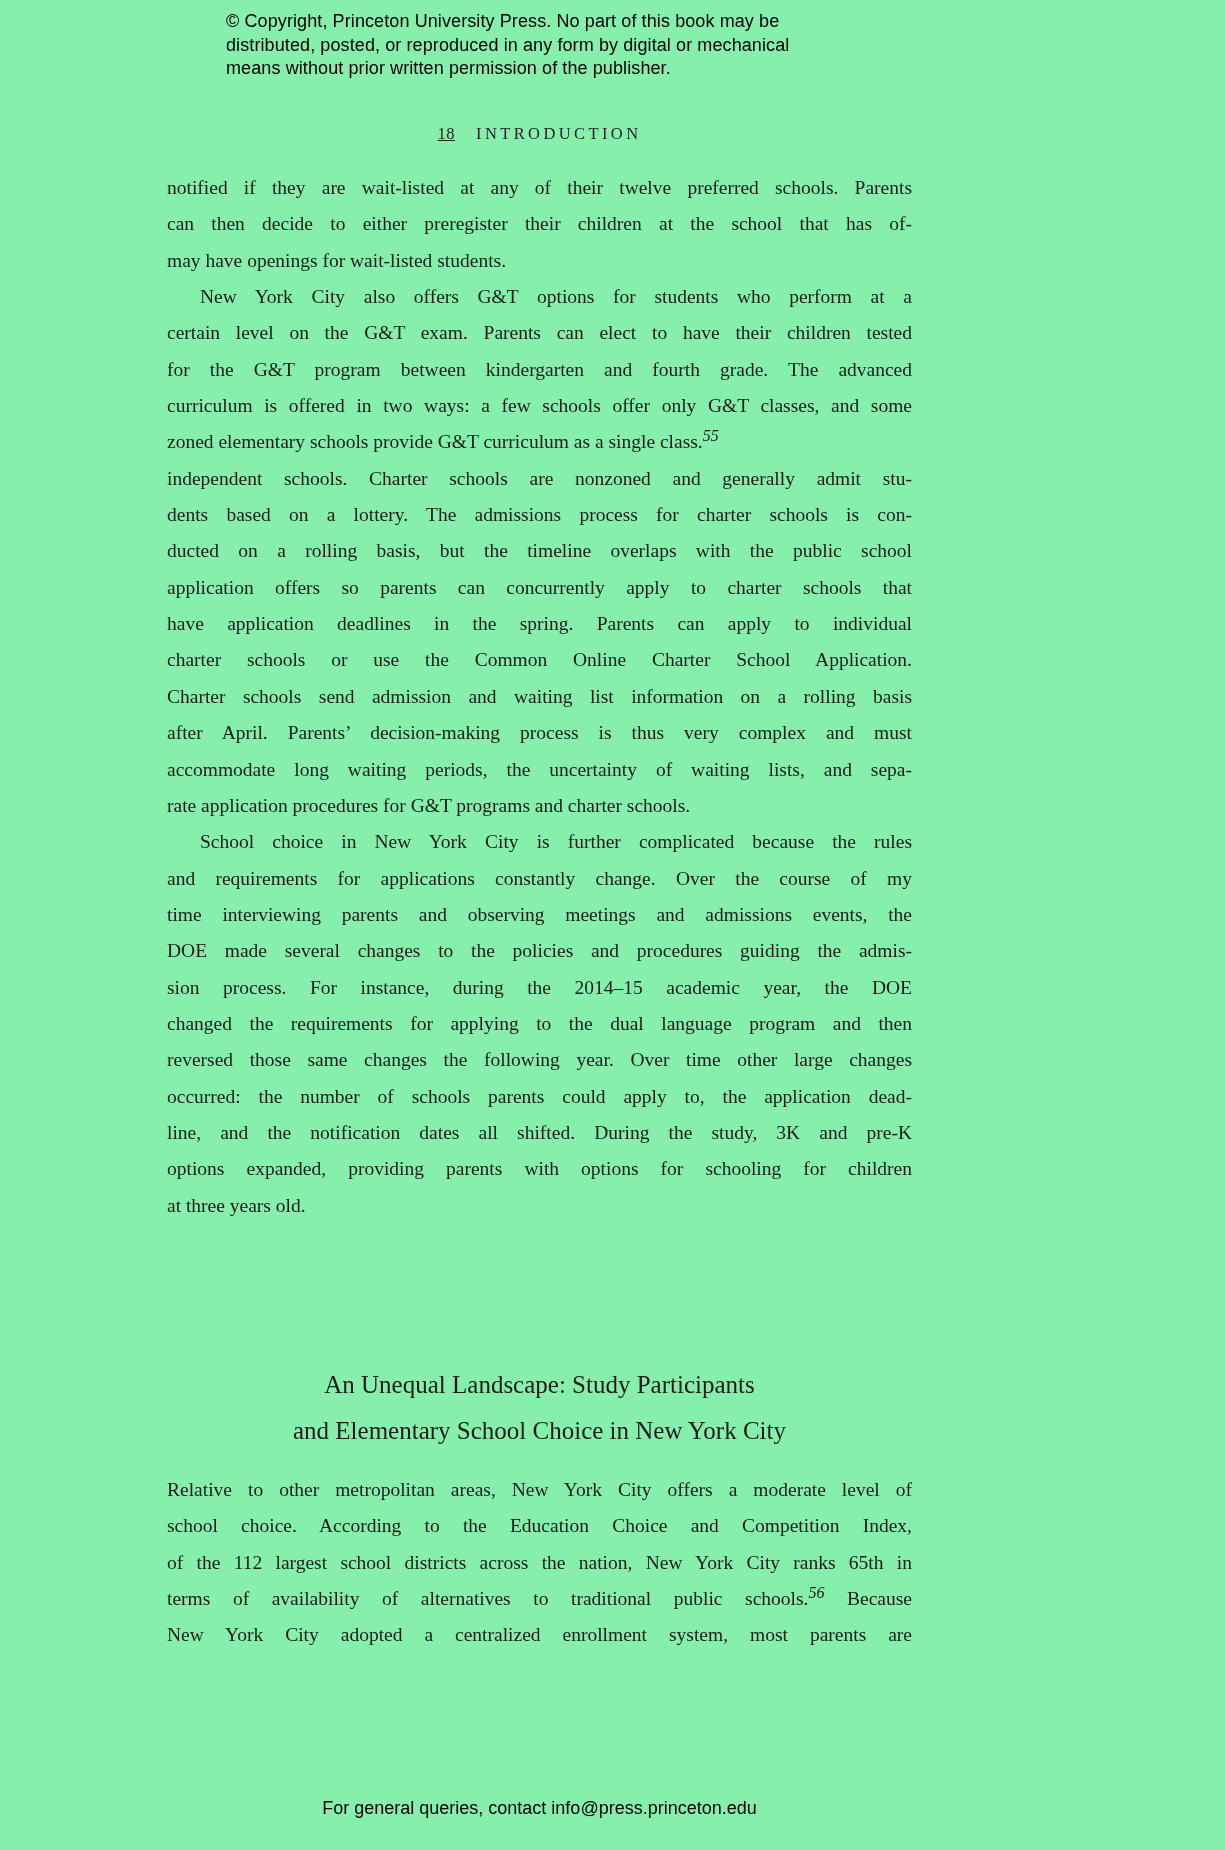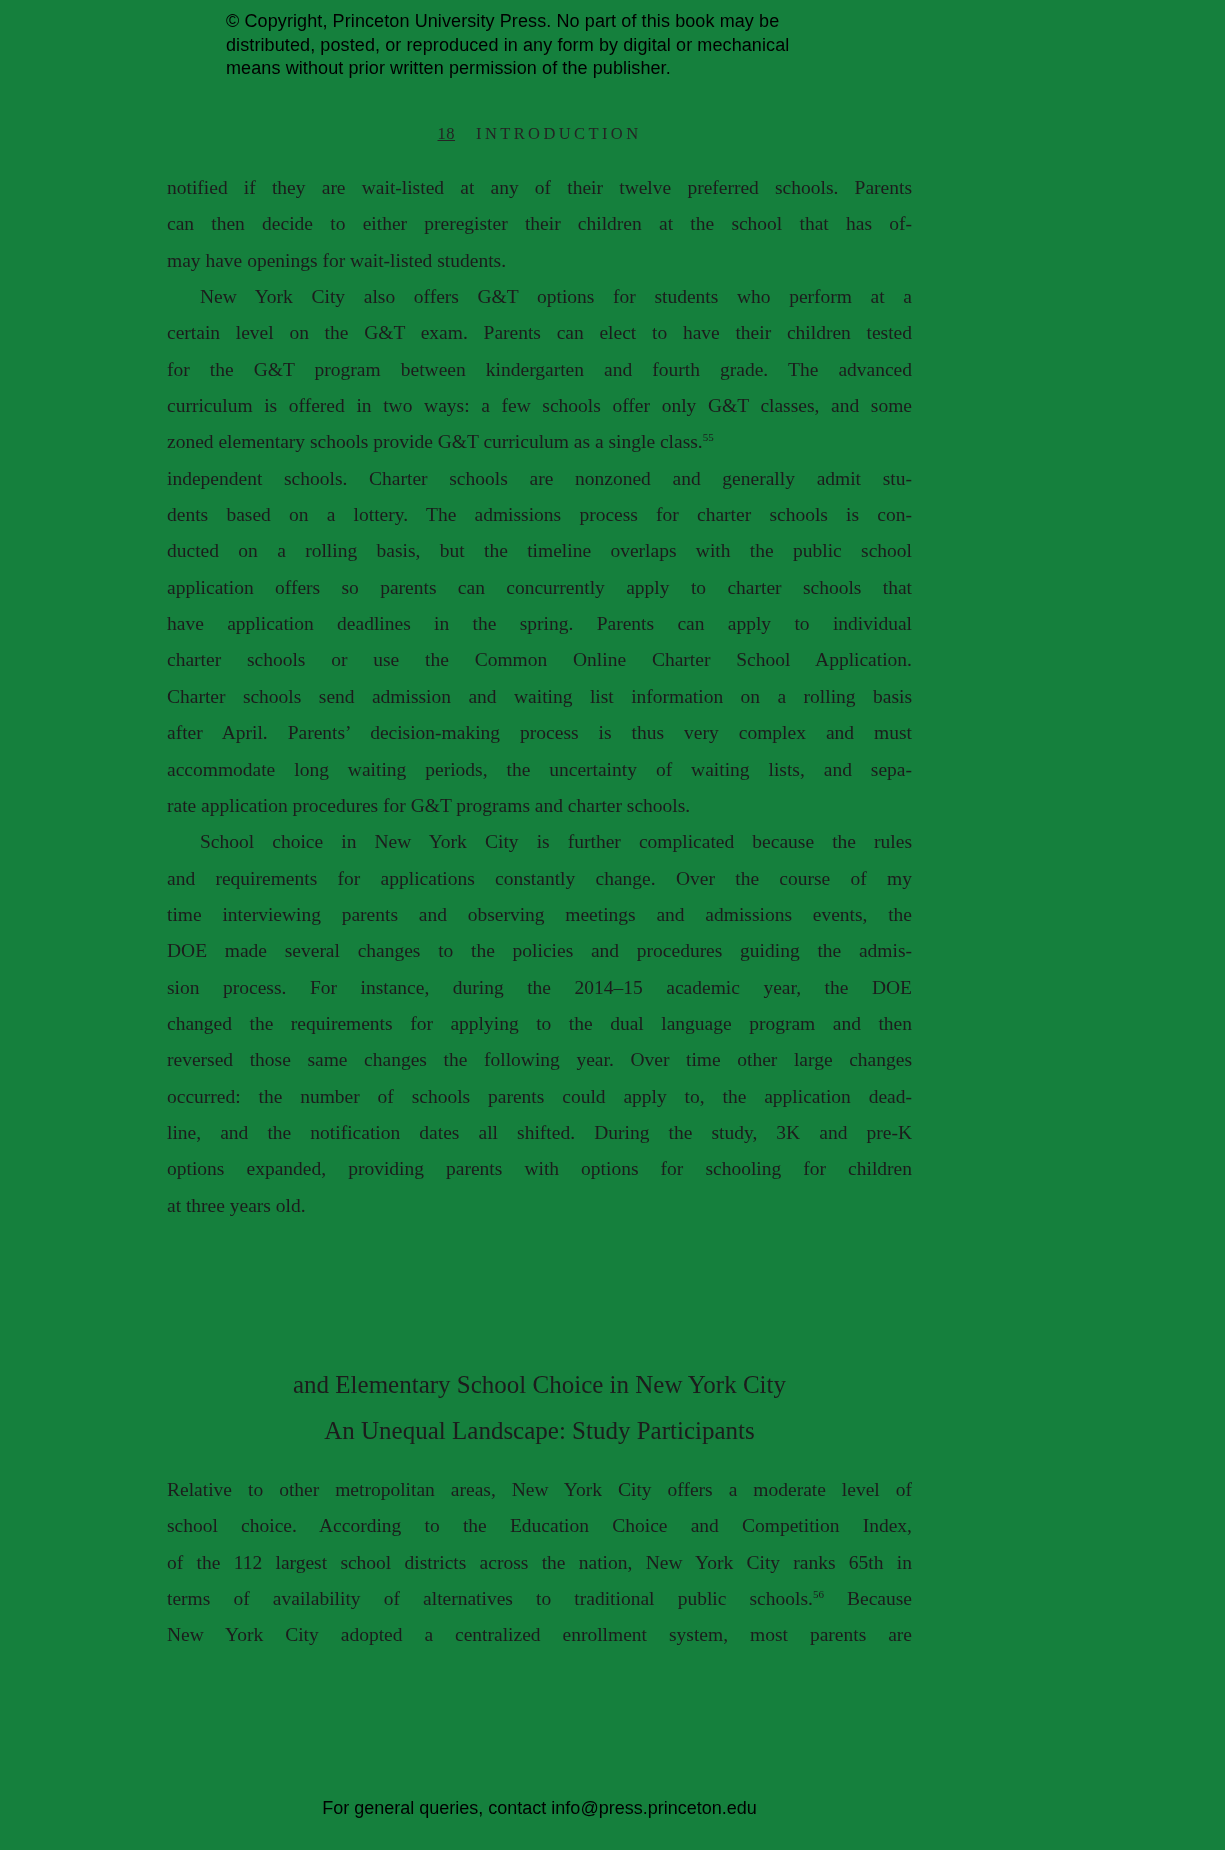--- a/index.html
+++ b/index.html
@@ -1,20 +1,20 @@
 <!DOCTYPE html>
 <html><head>
 <meta charset="utf-8">
 <style>
   html, body { margin: 0; padding: 0; background: #ffffff; }
   .page {
     position: relative;
     width: 1225px;
     height: 1850px;
-    background: #15803d;
+    background: #86efac;
     overflow: hidden;
   }
 
   
   .copyright {
     position: absolute;
     left: 226px;
     top: 10px;
     font-family: "Liberation Sans", sans-serif;
     font-size: 18px;
@@ -53,25 +53,26 @@
     height: 36.35px;
     line-height: 36.35px;
     text-align: justify;
     text-align-last: justify;
     white-space: normal;
   }
   .line.end { text-align-last: left; }
   .line.indent { text-indent: 33px; }
 
   sup {
-    font-size: 11px;
+    font-size: 16px;
     line-height: 0;
     vertical-align: baseline;
     position: relative;
     top: -7px;
+    font-style: italic;
   }
 
   
   .section-heading {
     position: absolute;
     left: 167px;
     top: 1362px;
     width: 745px;
     text-align: center;
     font-family: "Liberation Serif", serif;
@@ -133,22 +134,22 @@
       <div class="line" style="">sion process. For instance, during the 2014–15 academic year, the DOE</div>
       <div class="line" style="">changed the requirements for applying to the dual language program and then</div>
       <div class="line" style="">reversed those same changes the following year. Over time other large changes</div>
       <div class="line" style="">occurred: the number of schools parents could apply to, the application dead-</div>
       <div class="line" style="">line, and the notification dates all shifted. During the study, 3K and pre-K</div>
       <div class="line" style="">options expanded, providing parents with options for schooling for children</div>
       <div class="line end" style="">at three years old.</div>
     </div>
 
   <div class="section-heading">
+    <div>An Unequal Landscape: Study Participants</div>
     <div>and Elementary School Choice in New York City</div>
-    <div>An Unequal Landscape: Study Participants</div>
   </div>
 
   <div class="body-block" id="body-after">
       <div class="line" style="">Relative to other metropolitan areas, New York City offers a moderate level of</div>
       <div class="line" style="">school choice. According to the Education Choice and Competition Index,</div>
       <div class="line" style="">of the 112 largest school districts across the nation, New York City ranks 65th in</div>
       <div class="line" style="">terms of availability of alternatives to traditional public schools.<sup>56</sup> Because</div>
       <div class="line" style="">New York City adopted a centralized enrollment system, most parents are</div>
     </div>
 

